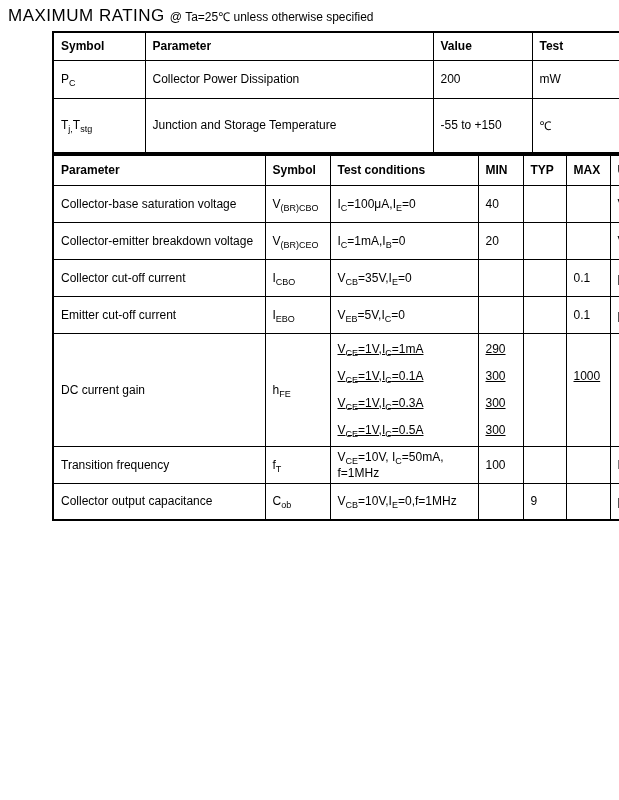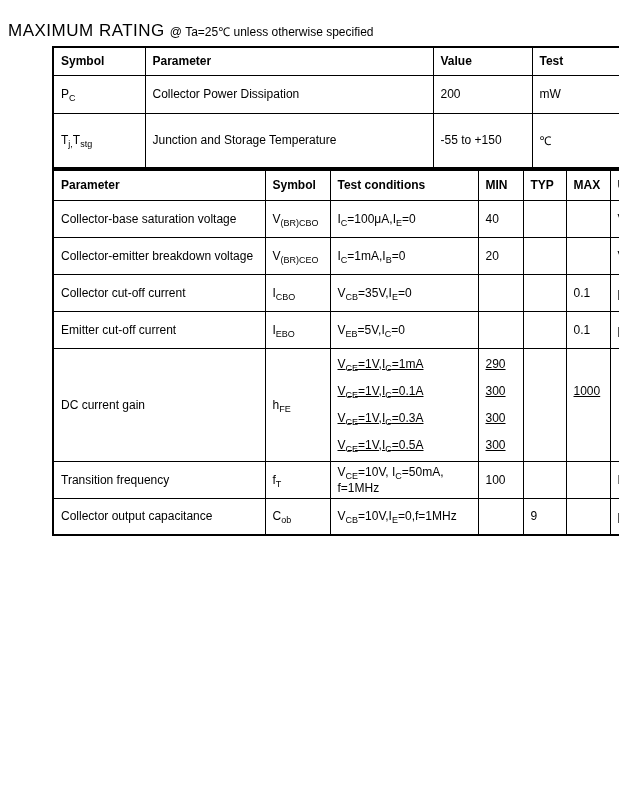--- a/index.html
+++ b/index.html
@@ -9,21 +9,21 @@
     color: #000000;
     font-family: "Liberation Sans", sans-serif;
   }
   .sheet {
     width: 619px;
     height: 800px;
     padding: 5px 8px 0 8px;
     overflow: hidden;
   }
   .title {
-    margin: 16px 0 5px 0;
+    margin: 1px 0 5px 0;
     white-space: nowrap;
   }
   .title2 { margin: 8px 0 5px 0; padding-left: 17px; }
   .title-big {
     font-size: 17px;
     letter-spacing: 0.5px;
     font-weight: 400;
   }
   .title-small {
     font-size: 12px;

